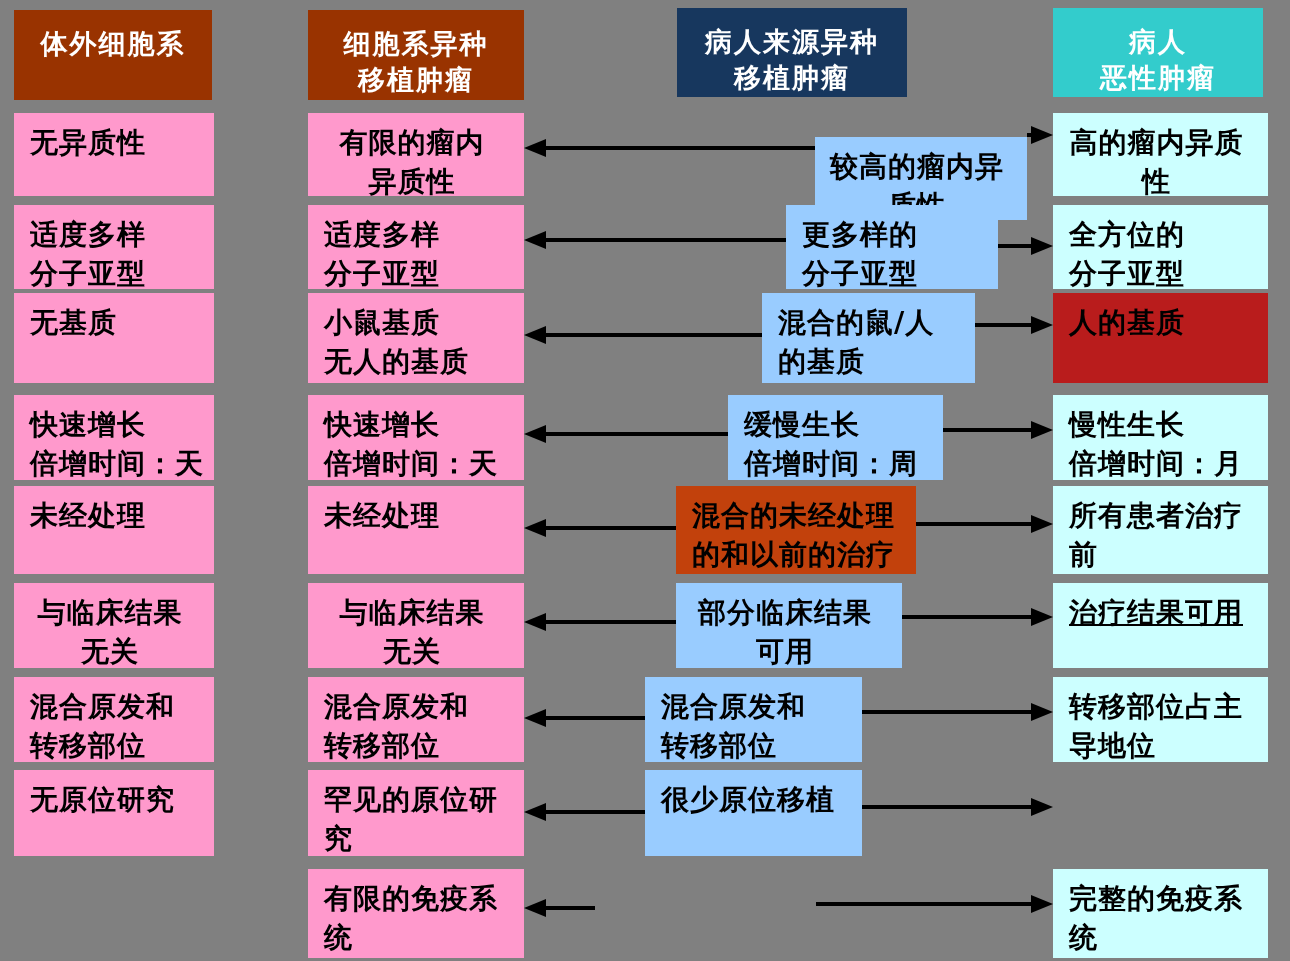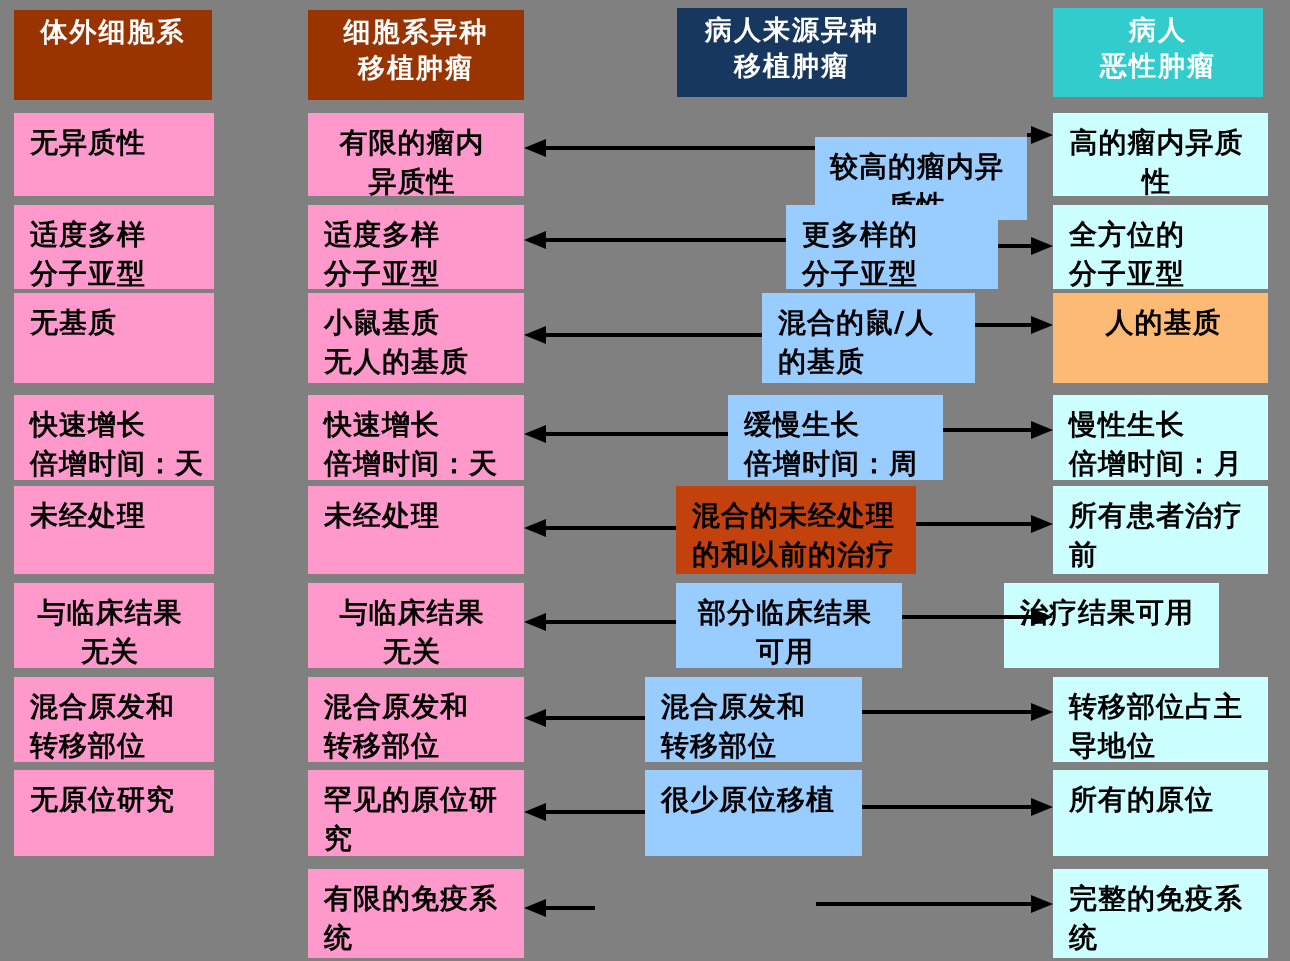--- a/index.html
+++ b/index.html
@@ -5,21 +5,21 @@
   html,body{margin:0;padding:0;}
   body{background:#808080;}
   .stage{
     position:relative;width:1290px;height:961px;overflow:hidden;
     background:#808080;
     font-family:"DejaVu Serif", serif;
   }
   .hdr{
     position:absolute;box-sizing:border-box;
     text-align:center;font-weight:bold;font-size:27px;line-height:1.35;
-    letter-spacing:2px;white-space:pre-line;padding-top:4px;
+    letter-spacing:2px;white-space:pre-line;padding-top:16px;
   }
   .box{
     position:absolute;box-sizing:border-box;
     font-weight:bold;font-size:28px;line-height:1.4;letter-spacing:1px;
     white-space:pre-line;color:#000;
     padding:10px 10px 0 16px;
   }
   .box.center{text-align:center;padding-left:8px;padding-right:16px;}
   .aline{position:absolute;height:4px;background:#000;}
   .ahead{position:absolute;width:0;height:0;border-top:9px solid transparent;border-bottom:9px solid transparent;}
@@ -78,28 +78,27 @@
 可用</div>
     <div class="box" style="left: 645px; top: 677px; width: 217px; height: 85px; background: rgb(153, 204, 255); color: rgb(0, 0, 0);">混合原发和
 转移部位</div>
     <div class="box" style="left: 645px; top: 770px; width: 217px; height: 86px; background: rgb(153, 204, 255); color: rgb(0, 0, 0);">很少原位移植</div>
     <div class="hdr" style="left: 1053px; top: 8px; width: 210px; height: 89px; background: rgb(51, 204, 204); color: rgb(255, 255, 255);">病人
 恶性肿瘤</div>
     <div class="box center" style="left: 1053px; top: 113px; width: 215px; height: 83px; background: rgb(204, 255, 255); color: rgb(0, 0, 0);">高的瘤内异质
 性</div>
     <div class="box" style="left: 1053px; top: 205px; width: 215px; height: 84px; background: rgb(204, 255, 255); color: rgb(0, 0, 0);">全方位的
 分子亚型</div>
-    <div class="box" style="left: 1053px; top: 293px; width: 215px; height: 90px; background: #fdba74; color: rgb(0, 0, 0); text-align: center;">人的基质</div>
+    <div class="box" style="left: 1053px; top: 293px; width: 215px; height: 90px; background: #b91c1c; color: rgb(0, 0, 0);">人的基质</div>
     <div class="box" style="left: 1053px; top: 395px; width: 215px; height: 85px; background: rgb(204, 255, 255); color: rgb(0, 0, 0);">慢性生长
 倍增时间：月</div>
     <div class="box" style="left: 1053px; top: 486px; width: 215px; height: 88px; background: rgb(204, 255, 255); color: rgb(0, 0, 0);">所有患者治疗前</div>
-    <div class="box" style="left: 1004px; top: 583px; width: 215px; height: 85px; background: rgb(204, 255, 255); color: rgb(0, 0, 0);">治疗结果可用</div>
+    <div class="box" style="left: 1053px; top: 583px; width: 215px; height: 85px; background: rgb(204, 255, 255); color: rgb(0, 0, 0); text-decoration: underline;">治疗结果可用</div>
     <div class="box" style="left: 1053px; top: 677px; width: 215px; height: 85px; background: rgb(204, 255, 255); color: rgb(0, 0, 0);">转移部位占主
 导地位</div>
-    <div class="box" style="left: 1053px; top: 770px; width: 215px; height: 86px; background: rgb(204, 255, 255); color: rgb(0, 0, 0);">所有的原位</div>
     <div class="box" style="left: 1053px; top: 869px; width: 215px; height: 89px; background: rgb(204, 255, 255); color: rgb(0, 0, 0);">完整的免疫系
 统</div>
     <div class="aline" style="left: 544px; width: 271px; top: 146px; background: rgb(0, 0, 0);"></div>
     <div class="ahead w" style="left: 524px; top: 139px; border-right-color: rgb(0, 0, 0);"></div>
     <div class="aline" style="left: 1027px; width: 6px; top: 133px; background: rgb(0, 0, 0);"></div>
     <div class="ahead e" style="left: 1031px; top: 126px; border-left-color: rgb(0, 0, 0);"></div>
     <div class="aline" style="left: 544px; width: 242px; top: 238px; background: rgb(0, 0, 0);"></div>
     <div class="ahead w" style="left: 524px; top: 231px; border-right-color: rgb(0, 0, 0);"></div>
     <div class="aline" style="left: 998px; width: 35px; top: 244px; background: rgb(0, 0, 0);"></div>
     <div class="ahead e" style="left: 1031px; top: 237px; border-left-color: rgb(0, 0, 0);"></div>

